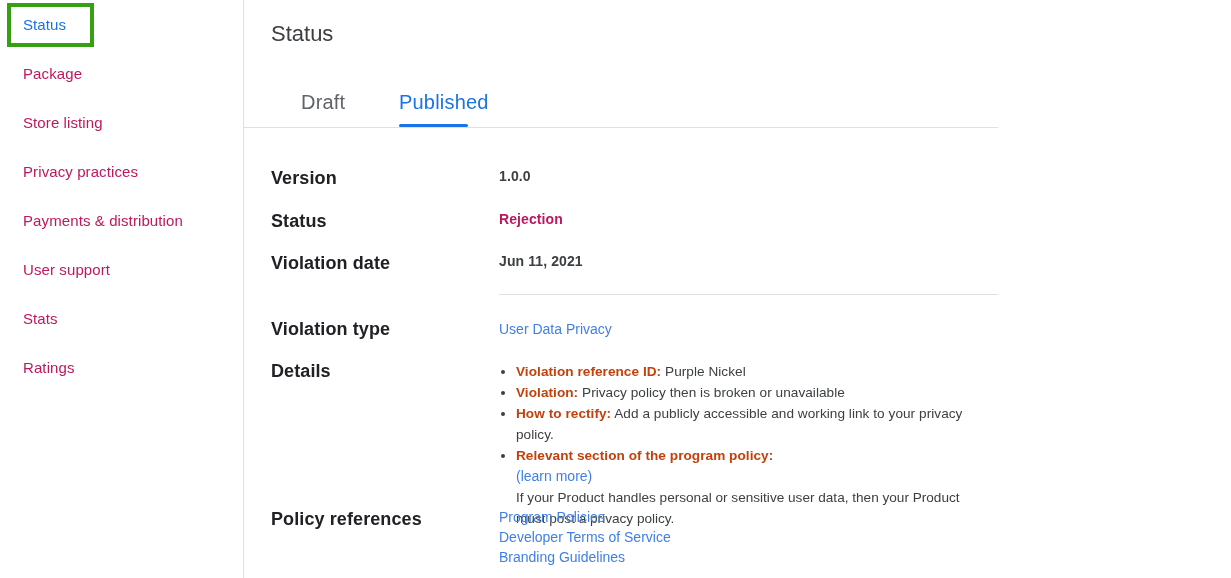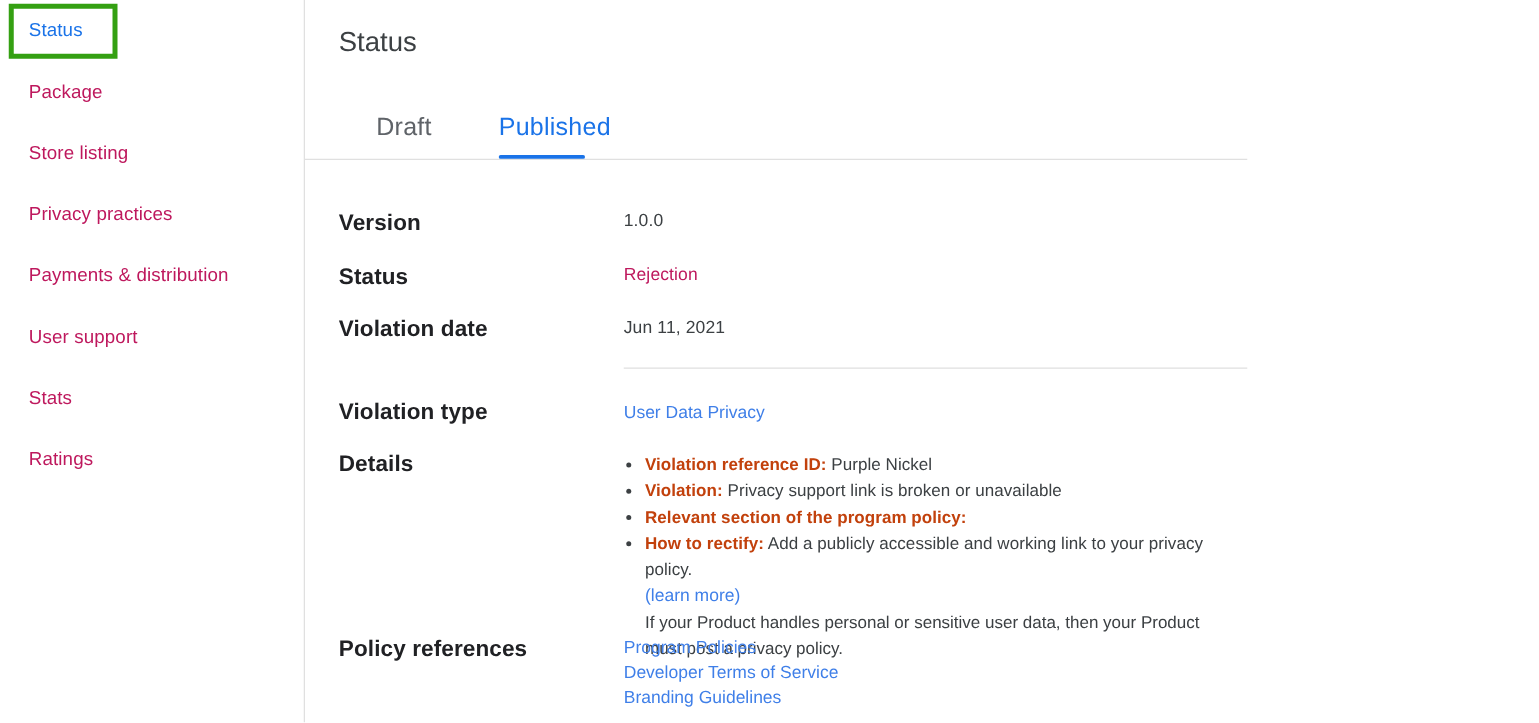--- a/index.html
+++ b/index.html
@@ -141,20 +141,21 @@
     letter-spacing: 0.1px;
     white-space: nowrap;
   }
 
   .row-value {
     position: absolute;
     left: 255px;
     font-size: 14px;
     color: #3c4043;
     letter-spacing: 0.1px;
+    font-weight: bold;
   }
 
   .row-value.red { color: #be185d; }
 
   .link {
     color: #3f7fe8;
     text-decoration: none;
     cursor: pointer;
     font-size: 14px;
     display: block;
@@ -293,27 +294,27 @@
       </div>
 
       <div class="row" style="top:233px;">
         <span class="row-label">Details</span>
 
         <ul class="details-list">
           <li>
             <b>Violation reference ID:</b><span> Purple Nickel</span>
           </li>
           <li>
-            <b>Violation:</b><span> Privacy support link is broken or unavailable</span>
+            <b>Violation:</b><span> Privacy policy then is broken or unavailable</span>
+          </li>
+          <li>
+            <b>How to rectify:</b><span> Add a publicly accessible and working link to your privacy policy.</span>
           </li>
           <li>
             <b>Relevant section of the program policy:</b><span></span>
-          </li>
-          <li>
-            <b>How to rectify:</b><span> Add a publicly accessible and working link to your privacy policy.</span>
           </li>
           <div class="sub-line">
             <a class="link">(learn more)</a>
           </div>
           <div class="sub-line">If your Product handles personal or sensitive user data, then your Product must post a privacy policy.</div>
         </ul>
       </div>
 
       <div class="row" style="top:381px;">
         <span class="row-label">Policy references</span>

